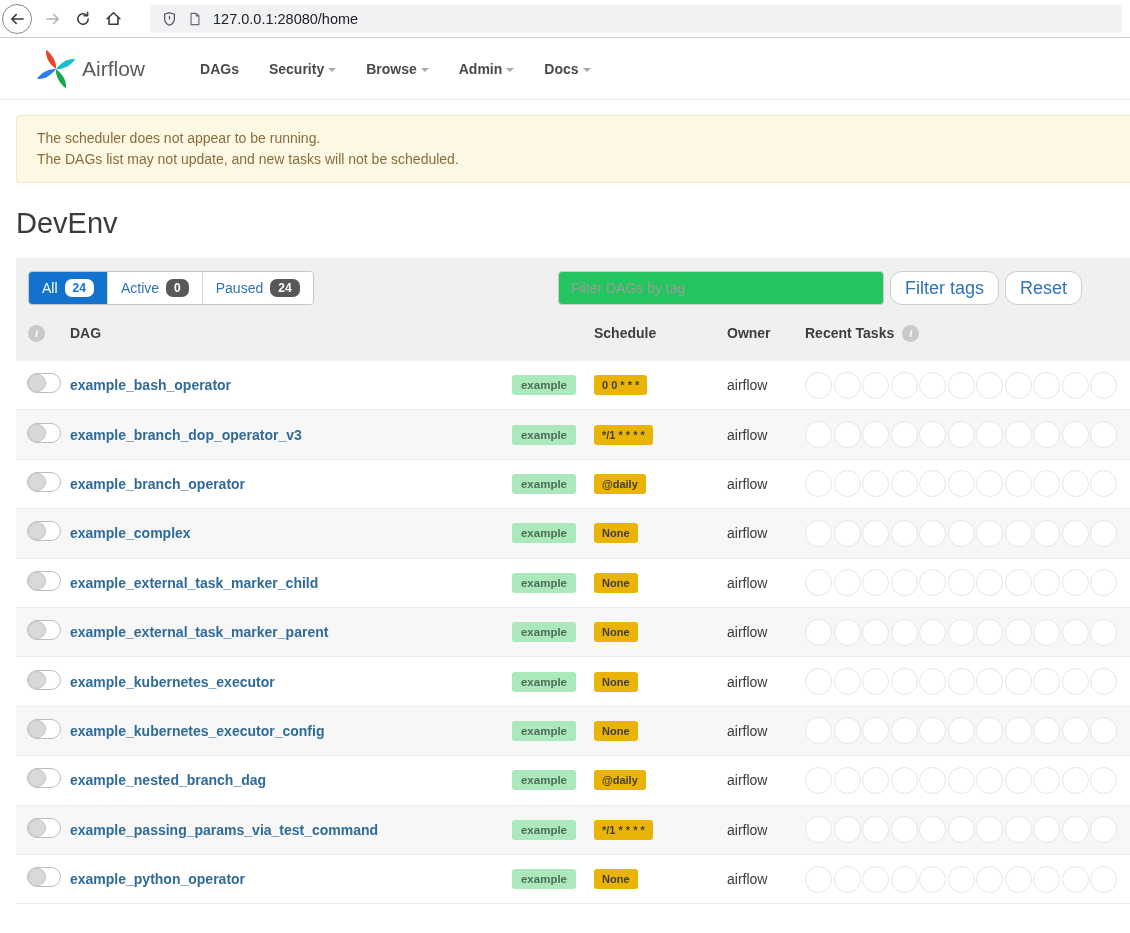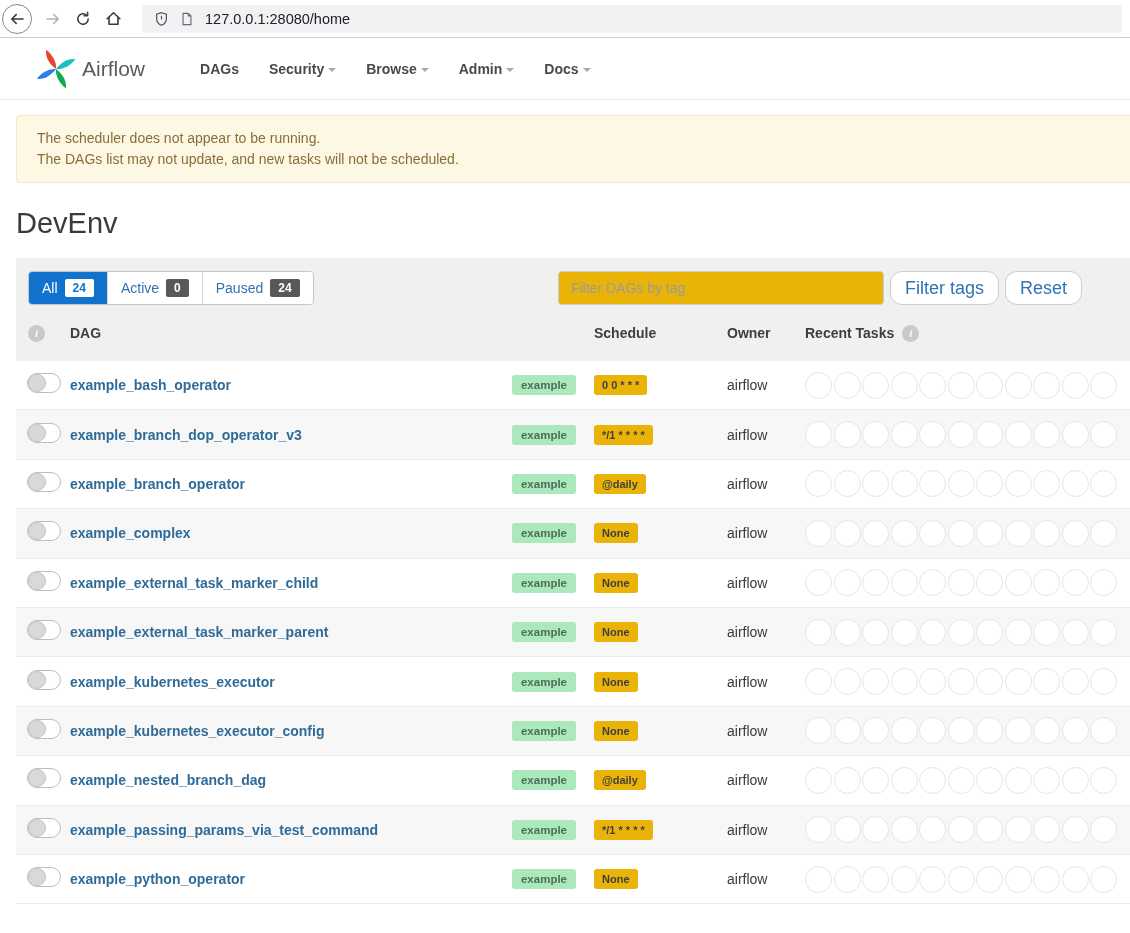--- a/index.html
+++ b/index.html
@@ -15,21 +15,21 @@
   .tl.green { background:#61C554; }
   .browser-tab { position:absolute; left:103px; top:0; width:228px; height:32px; background:#F5F6F7;
     border-radius:8px 8px 0 0; display:flex; align-items:center; padding:0 10px; gap:8px; }
   .tab-title { font-size:12.5px; color:#2B2B2B; white-space:nowrap; overflow:hidden; flex:1; }
   .tab-close { font-size:13px; color:#3C3C40; padding:0 3px; }
   .newtab-btn { position:absolute; left:339px; top:4px; font-size:19px; color:#3C3C40; font-weight:400; padding:2px 6px; }
 
   .toolbar { height:38px; background:#fff; border-bottom:1px solid #CACCCE; display:flex; align-items:center; padding:0 8px 0 2px; }
   .nav-btn { display:flex; align-items:center; justify-content:center; width:30px; height:30px; flex:none; }
   .back-btn { border:1px solid #86868B; border-radius:50%; margin-right:6px; }
-  .url-bar { flex:1; height:28px; margin-left:14px; background:#F0F2F3; border-radius:4px;
+  .url-bar { flex:1; height:28px; margin-left:22px; background:#F0F2F3; border-radius:4px;
     display:flex; align-items:center; padding:0 12px; gap:11px; }
   .url-text { font-size:14.5px; color:#202124; }
 
   
   .af-navbar { height:62px; background:#fff; border-bottom:1px solid #E7E7E7; display:flex; align-items:center; padding-left:34px; }
   .brand { display:flex; align-items:center; gap:4px; }
   .brand-text { font-size:21px; color:#5B5B5B; }
   .af-nav { display:flex; margin-left:40px; }
   .af-nav-item { padding:0 15px; font-size:14px; font-weight:bold; color:#4A4A4A; display:flex; align-items:center; gap:4px; }
   .caret { width:0; height:0; border-left:4px solid transparent; border-right:4px solid transparent; border-top:4px solid #A9A9A9; margin-top:2px; }
@@ -42,23 +42,23 @@
   
   .page-title { margin:24px 0 0 16px; font-size:29px; font-weight:normal; color:#3B3B3B; }
 
   
   .panel { margin:18px 0 0 16px; width:1114px; background:#F0F0F0; padding-top:13px; }
   .filter-row { display:flex; align-items:center; padding:0 48px 0 12px; height:34px; }
   .btn-tabs { display:inline-flex; background:#fff; border:1px solid #C6C6C6; border-radius:4px; overflow:hidden; }
   .filter-tab { display:flex; align-items:center; padding:0 13px; height:32px; font-size:14px; color:#3173B4; background:#fff; border-right:1px solid #D8D8D8; }
   .filter-tab:last-child { border-right:none; }
   .filter-tab.active { background:#1273CE; color:#fff; }
-  .count-badge { margin-left:7px; border-radius:2px; padding:2px 8px; font-size:12px; font-weight:bold; background:#58585A; color:#fff; }
+  .count-badge { margin-left:7px; border-radius:7px; padding:2px 8px; font-size:12px; font-weight:bold; background:#58585A; color:#fff; }
   .filter-tab.active .count-badge { background:#fff; color:#1273CE; }
-  .tag-search { margin-left:auto; width:326px; height:34px; border:1px solid #CCC; border-radius:4px; padding:0 12px; font-size:14px; color:#555; background:#eab308; }
+  .tag-search { margin-left:auto; width:326px; height:34px; border:1px solid #CCC; border-radius:4px; padding:0 12px; font-size:14px; color:#555; background:#22c55e; }
   .tag-search::placeholder { color:#9B9B9B; }
   .panel-btn { margin-left:6px; height:34px; padding:0 14px; background:#fff; border:1px solid #CCC; border-radius:12px; color:#3173B4; font-size:18px; font-family:inherit; }
 
   .grid-cols { display:grid; grid-template-columns:54px 524px 133px 78px 1fr; align-items:center; }
   .table-header { height:56px; color:#3E3E3E; font-weight:bold; font-size:14px; }
   .info-icon { width:17px; height:17px; border-radius:50%; background:#C9C9C9; color:#fff;
     font:italic bold 11px "Liberation Serif", serif; display:inline-flex; align-items:center; justify-content:center; flex:none; }
   .th-toggle { padding-left:12px; }
   .th-tasks { display:flex; align-items:center; gap:8px; }
 

